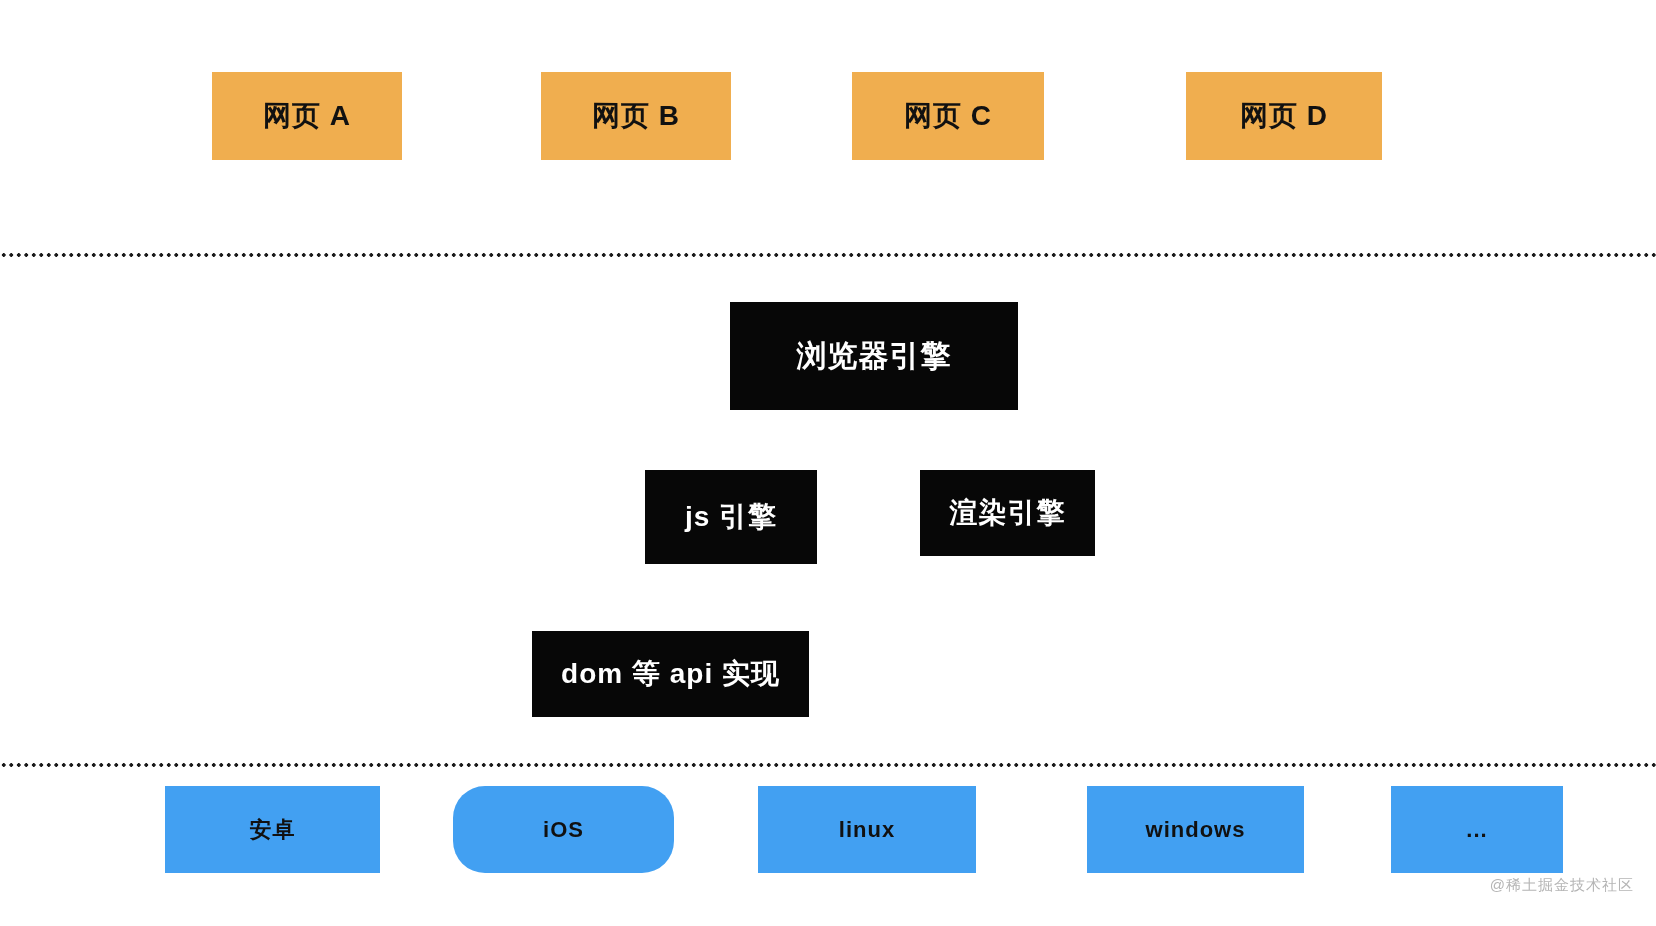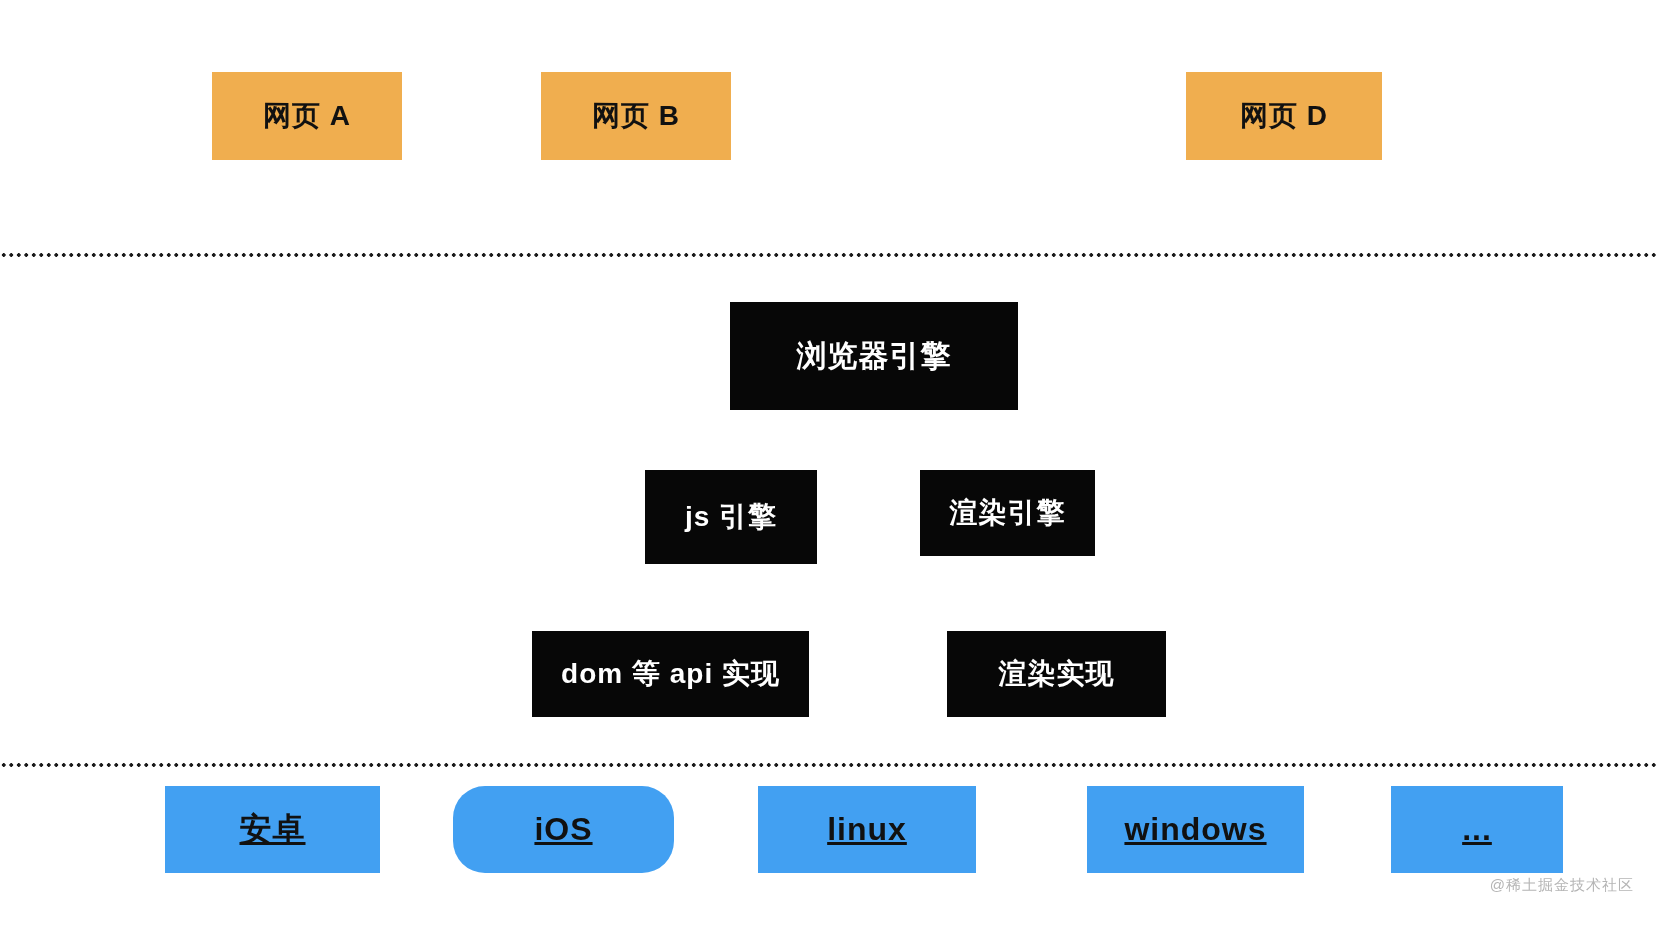--- a/index.html
+++ b/index.html
@@ -31,22 +31,21 @@
   }
   .box.black {
     background: var(--engine-fill, #070707);
     color: var(--engine-text, #ffffff);
     font-size: 28px;
   }
   .box.black.big { font-size: 30px; }
   .box.blue {
     background: var(--platform-fill, #42a0f2);
     color: var(--label-text, #111111);
-    font-size: 32px;
-    text-decoration: underline;
+    font-size: 22px;
   }
   .dotted-line {
     position: absolute;
     left: 0;
     width: 1656px;
     height: 6px;
     background-image: radial-gradient(circle, var(--separator-dot, #1a1a1a) 1.6px, transparent 1.9px);
     background-size: 7.5px 6px;
     background-position: 0 center;
     background-repeat: repeat-x;
@@ -61,31 +60,31 @@
     letter-spacing: 1px;
   }
 </style>
 </head>
 <body>
 
 <div class="canvas">
 
   <div class="box orange" style="left:212px; top:72px; width:190px; height:88px;">网页 A</div>
   <div class="box orange" style="left:541px; top:72px; width:190px; height:88px;">网页 B</div>
+  <div class="box orange" style="left:852px; top:72px; width:192px; height:88px;">网页 C</div>
   <div class="box orange" style="left:1186px; top:72px; width:196px; height:88px;">网页 D</div>
 
   <div class="dotted-line" style="top:252px;"></div>
 
   <div class="box black big" style="left:730px; top:302px; width:288px; height:108px;">浏览器引擎</div>
 
   <div class="box black" style="left:645px; top:470px; width:172px; height:94px;">js 引擎</div>
   <div class="box black" style="left:920px; top:470px; width:175px; height:86px;">渲染引擎</div>
 
   <div class="box black" style="left:532px; top:631px; width:277px; height:86px;">dom 等 api 实现</div>
-  <div class="box black" style="left:947px; top:631px; width:219px; height:86px;">渲染实现</div>
 
   <div class="dotted-line" style="top:762px;"></div>
 
   <div class="box blue" style="left:165px; top:786px; width:215px; height:87px;">安卓</div>
   <div class="box blue" style="left:453px; top:786px; width:221px; height:87px;border-radius:32px;">iOS</div>
   <div class="box blue" style="left:758px; top:786px; width:218px; height:87px;">linux</div>
   <div class="box blue" style="left:1087px; top:786px; width:217px; height:87px;">windows</div>
   <div class="box blue" style="left:1391px; top:786px; width:172px; height:87px;">...</div>
 
   <div class="watermark">@稀土掘金技术社区</div>

